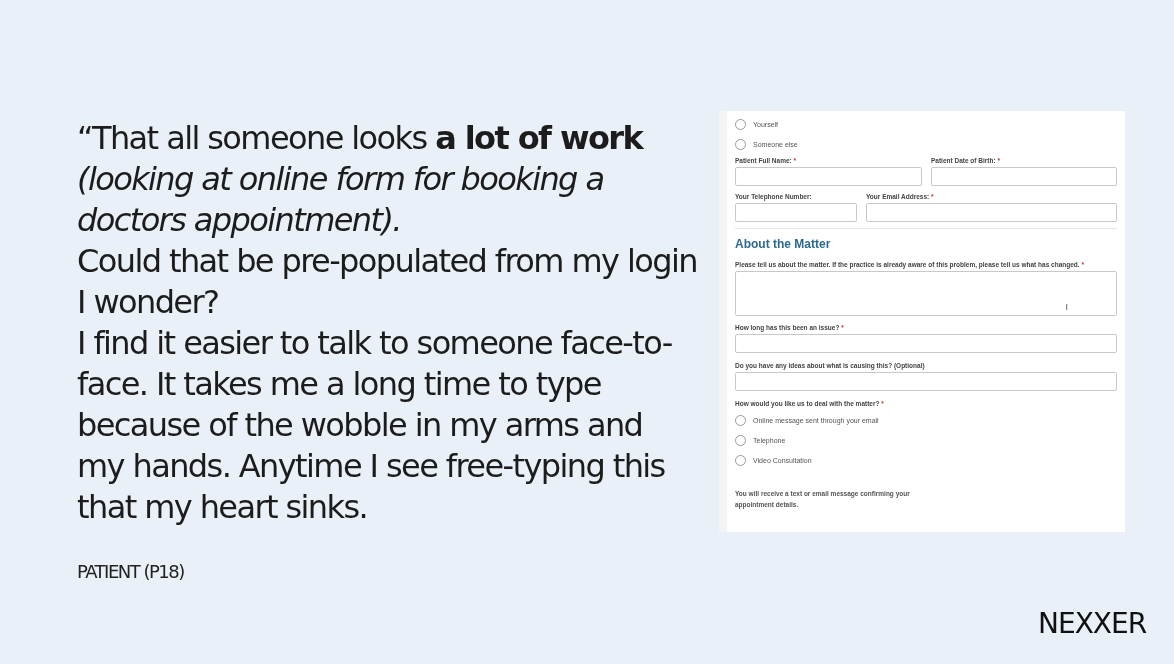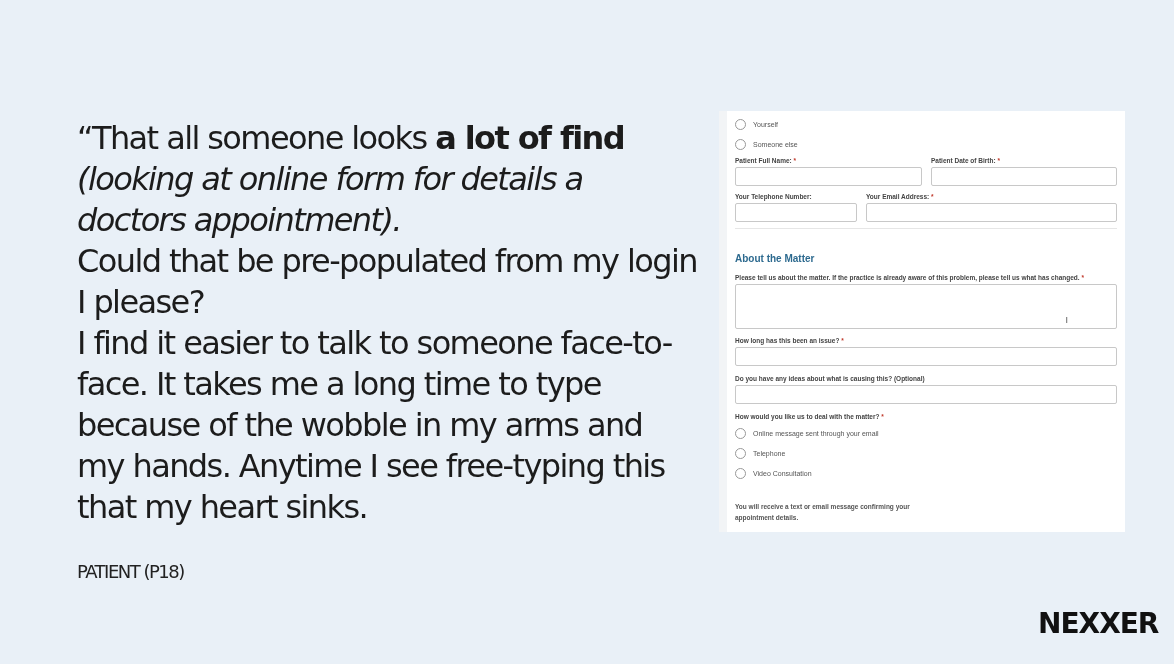--- a/index.html
+++ b/index.html
@@ -18,54 +18,54 @@
     .quote b { font-weight: bold; }
     .quote i { font-style: italic; }
     .attribution {
       position: absolute; left: 77px; top: 561px;
       font-family: "DejaVu Sans", sans-serif;
       font-size: 18px; color: #222; letter-spacing: -1.5px; text-align: center;
     }
     .logo {
       position: absolute; left: 1038px; top: 607px;
       font-family: "DejaVu Sans", sans-serif;
-      font-size: 28px; font-weight: bold; color: #111; letter-spacing: -1px;
+      font-size: 28px; font-weight: normal; color: #111; letter-spacing: -1px;
     }
     .form-shot {
       position: absolute; left: 719px; top: 111px; width: 406px; height: 421px;
       background: #fff; overflow: hidden;
       border-left: 8px solid #f2f4f6;
       box-sizing: border-box;
     }
     .form-inner { position: relative; padding: 0 8px 0 8px; font-size: 7px; color: #444; }
     .radio-row { display: flex; align-items: center; height: 20px; }
     .radio {
       width: 11px; height: 11px; border: 1px solid #999; border-radius: 50%;
       margin-right: 7px; box-sizing: border-box; background: #fff;
     }
     .radio-label { font-size: 7px; color: #555; }
     .field-label { font-size: 6.5px; font-weight: bold; color: #444; margin-bottom: 3px; }
     .req { color: #c0392b; }
     .input {
       border: 1px solid #c8c8c8; border-radius: 2px; height: 19px; box-sizing: border-box; background: #fff;
     }
     .row2 { display: flex; gap: 9px; }
-    .section-title { font-size: 10px; font-weight: bold; color: #2d6a8f; margin: 24px 0 10px; }
+    .section-title { font-size: 12px; font-weight: bold; color: #2d6a8f; margin: 8px 0 10px; }
     .divider { border-top: 1px solid #e6e6e6; margin-top: 6px; }
     .textarea { height: 45px; position: relative; }
     .cursor { position: absolute; right: 48px; top: 30px; font-size: 9px; color: #555; }
     .note { font-size: 6.5px; font-weight: bold; color: #555; line-height: 11px; margin-top: 18px; width: 200px; }
   </style>
 </head>
 <body>
 
 <div class="quote">
-  <span>“That all someone looks </span><b>a lot of find</b><br>
-  <i>(looking at online form for details a doctors appointment).</i><br>
-  <span>Could that be pre-populated from my login I please?</span><br>
+  <span>“That all someone looks </span><b>a lot of work</b><br>
+  <i>(looking at online form for booking a doctors appointment).</i><br>
+  <span>Could that be pre-populated from my login I wonder?</span><br>
   <span>I find it easier to talk to someone face-to-face. It takes me a long time to type because of the wobble in my arms and my hands. Anytime I see free-typing this that my heart sinks.</span>
 </div>
 
 <div class="attribution">PATIENT (P18)</div>
 
 <div class="logo">NEXXER</div>
 
 <div class="form-shot">
   <div class="form-inner">
     <div class="radio-row" style="margin-top:3px">

